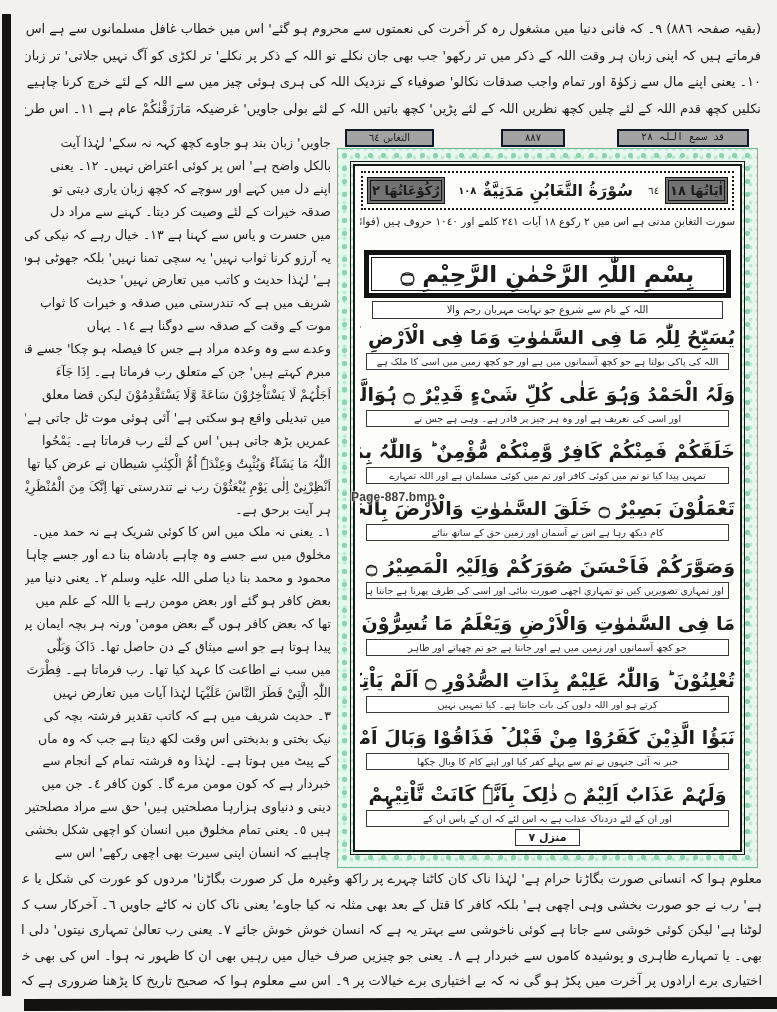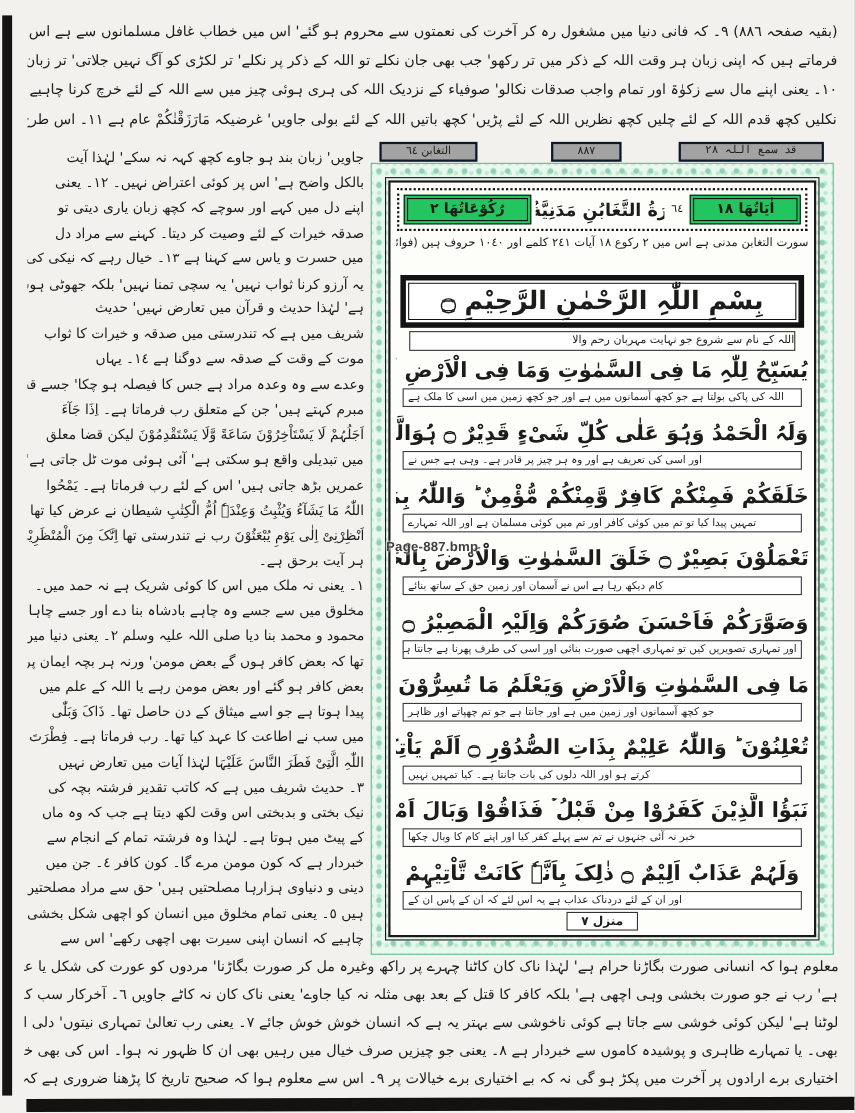--- a/index.html
+++ b/index.html
@@ -44,48 +44,48 @@
   .frame-inner{
     box-sizing:border-box;width:100%;height:100%;
     background:#fdfdf9;border:2px solid #191919;outline:1px solid #191919;outline-offset:2px;
     padding:4px 5px;display:flex;flex-direction:column;direction:rtl;
   }
   .title-row{
     display:flex;flex-direction:row;align-items:stretch;gap:4px;
     border:2px dotted #161616;padding:4px;margin:1px 1px 2px;
   }
   .hbox{
-    border:4px double #141414;background:#22c55e;display:flex;align-items:center;justify-content:center;
-    font-size:13px;font-weight:bold;padding:2px 20px;white-space:nowrap;
+    border:4px double #141414;background:#737373;display:flex;align-items:center;justify-content:center;
+    font-size:13px;font-weight:bold;padding:2px 1px;white-space:nowrap;
   }
   .surah-num{display:flex;align-items:center;font-size:10px;padding:0 2px;}
   .cartouche{
     flex:1;display:flex;align-items:center;justify-content:center;gap:6px;
     font-size:16px;font-weight:bold;white-space:nowrap;overflow:hidden;
   }
   .rev-num{font-size:10px;font-weight:bold;}
   .intro-line{font-size:10.5px;text-align:center;line-height:17px;margin:1px 0 2px;white-space:nowrap;overflow:hidden;}
   .bismillah-box{
     margin:18px 4px 3px;border:5px solid #121212;
     box-shadow:inset 0 0 0 2px #fff,inset 0 0 0 3px #121212;
     background:#fff;text-align:center;font-size:23px;font-weight:bold;
     line-height:34px;padding:2px 4px;white-space:nowrap;overflow:hidden;
   }
   .bismillah-ur{
     border:1px solid #333;margin:0 12px 2px;font-size:10px;line-height:16px;
-    background:#fff;white-space:nowrap;overflow:hidden;
+    text-align:center;background:#fff;white-space:nowrap;overflow:hidden;
   }
   .verses{flex:1;display:flex;flex-direction:column;justify-content:space-between;}
   .verse .ar{
     font-size:19px;font-weight:bold;text-align:center;line-height:32px;
     white-space:nowrap;overflow:hidden;
   }
   .verse .ur{
     border:1px solid #3a3a3a;margin:0 6px;padding:0 4px;background:#fff;
-    font-size:9.5px;line-height:15px;text-align:left;color:#201f1d;
+    font-size:9.5px;line-height:15px;text-align:center;color:#201f1d;
     white-space:nowrap;overflow:hidden;
   }
   .manzil{
     align-self:center;margin:2px 0 0;border:1px solid #333;background:#fff;
     font-size:11px;font-weight:bold;line-height:15px;padding:0 12px;text-align:center;
   }
   
   .page-label{
     position:absolute;left:351px;top:490px;
     font-family:"Liberation Sans",sans-serif;font-size:12px;font-weight:bold;color:#3f3f3f;
@@ -109,36 +109,36 @@
     </div>
 
   <div class="left-col urtext">
 
   <div class="ln">جاویں' زبان بند ہو جاوے کچھ کہہ نہ سکے' لہٰذا آیت</div>
       <div class="ln">بالکل واضح ہے' اس پر کوئی اعتراض نہیں۔ ١٢۔ یعنی</div>
       <div class="ln">اپنے دل میں کہے اور سوچے کہ کچھ زبان یاری دیتی تو</div>
       <div class="ln">صدقہ خیرات کے لئے وصیت کر دیتا۔ کہنے سے مراد دل</div>
       <div class="ln">میں حسرت و یاس سے کہنا ہے ١٣۔ خیال رہے کہ نیکی کی</div>
       <div class="ln">یہ آرزو کرنا ثواب نہیں' یہ سچی تمنا نہیں' بلکہ جھوٹی ہوس</div>
-      <div class="ln">ہے' لہٰذا حدیث و قرآن میں تعارض نہیں' حدیث</div>
+      <div class="ln">ہے' لہٰذا حدیث و کاتب میں تعارض نہیں' حدیث</div>
       <div class="ln">شریف میں ہے کہ تندرستی میں صدقہ و خیرات کا ثواب</div>
       <div class="ln">موت کے وقت کے صدقہ سے دوگنا ہے ١٤۔ یہاں</div>
       <div class="ln">وعدے سے وہ وعدہ مراد ہے جس کا فیصلہ ہو چکا' جسے قضاء</div>
       <div class="ln">مبرم کہتے ہیں' جن کے متعلق رب فرماتا ہے۔ اِذَا جَآءَ</div>
       <div class="ln">اَجَلُہُمْ لَا یَسْتَاْخِرُوْنَ سَاعَةً وَّلَا یَسْتَقْدِمُوْنَ لیکن قضا معلق</div>
       <div class="ln">میں تبدیلی واقع ہو سکتی ہے' آئی ہوئی موت ٹل جاتی ہے'</div>
       <div class="ln">عمریں بڑھ جاتی ہیں' اس کے لئے رب فرماتا ہے۔ یَمْحُوا</div>
       <div class="ln">اللّٰہُ مَا یَشَآءُ وَیُثْبِتُ وَعِنْدَہٗ اُمُّ الْکِتٰبِ شیطان نے عرض کیا تھا</div>
       <div class="ln">اَنْظِرْنِیْ اِلٰی یَوْمِ یُبْعَثُوْنَ رب نے تندرستی تھا اِنَّکَ مِنَ الْمُنْظَرِیْنَ</div>
       <div class="ln">ہر آیت برحق ہے۔</div>
       <div class="ln">١۔ یعنی نہ ملک میں اس کا کوئی شریک ہے نہ حمد میں۔</div>
       <div class="ln">مخلوق میں سے جسے وہ چاہے بادشاہ بنا دے اور جسے چاہا</div>
       <div class="ln">محمود و محمد بنا دیا صلی اللہ علیہ وسلم ٢۔ یعنی دنیا میں آ کر</div>
+      <div class="ln">بعض کافر ہو گئے اور بعض مومن رہے یا اللہ کے علم میں</div>
       <div class="ln">تھا کہ بعض کافر ہوں گے بعض مومن' ورنہ ہر بچہ ایمان پر</div>
-      <div class="ln">بعض کافر ہو گئے اور بعض مومن رہے یا اللہ کے علم میں</div>
       <div class="ln">پیدا ہوتا ہے جو اسے میثاق کے دن حاصل تھا۔ ذَاکَ وَبَلّٰی</div>
       <div class="ln">میں سب نے اطاعت کا عہد کیا تھا۔ رب فرماتا ہے۔ فِطْرَتَ</div>
       <div class="ln">اللّٰہِ الَّتِیْ فَطَرَ النَّاسَ عَلَیْہَا لہٰذا آیات میں تعارض نہیں</div>
       <div class="ln">٣۔ حدیث شریف میں ہے کہ کاتب تقدیر فرشتہ بچہ کی</div>
       <div class="ln">نیک بختی و بدبختی اس وقت لکھ دیتا ہے جب کہ وہ ماں</div>
       <div class="ln">کے پیٹ میں ہوتا ہے۔ لہٰذا وہ فرشتہ تمام کے انجام سے</div>
       <div class="ln">خبردار ہے کہ کون مومن مرے گا۔ کون کافر ٤۔ جن میں</div>
       <div class="ln">دینی و دنیاوی ہزارہا مصلحتیں ہیں' حق سے مراد مصلحتیں</div>
       <div class="ln">ہیں ٥۔ یعنی تمام مخلوق میں انسان کو اچھی شکل بخشی'</div>
       <div class="ln">چاہیے کہ انسان اپنی سیرت بھی اچھی رکھے' اس سے</div>

